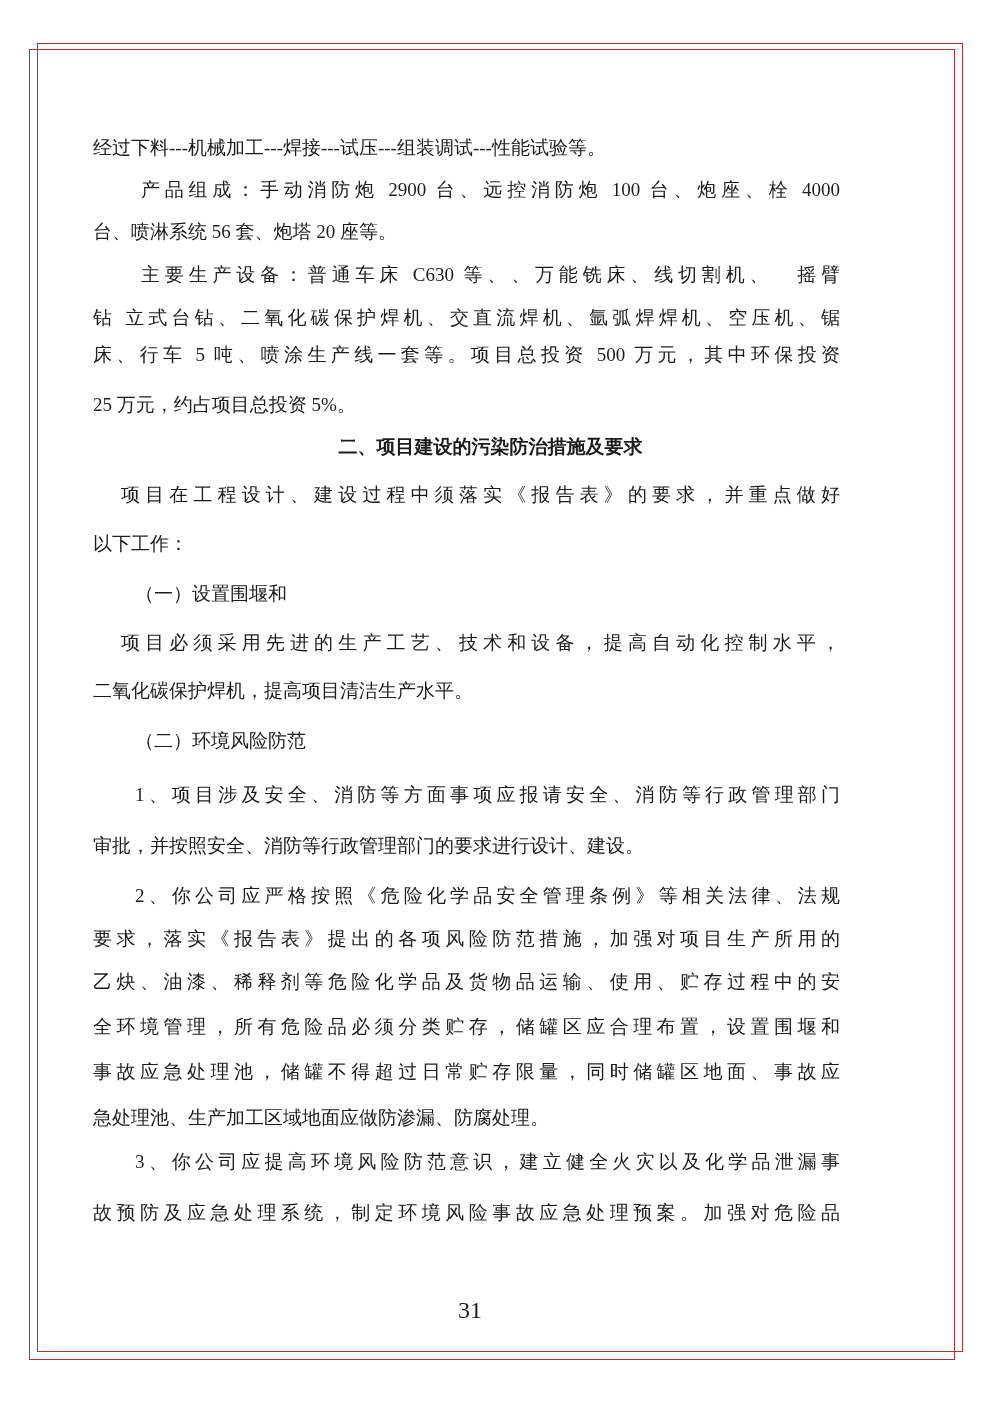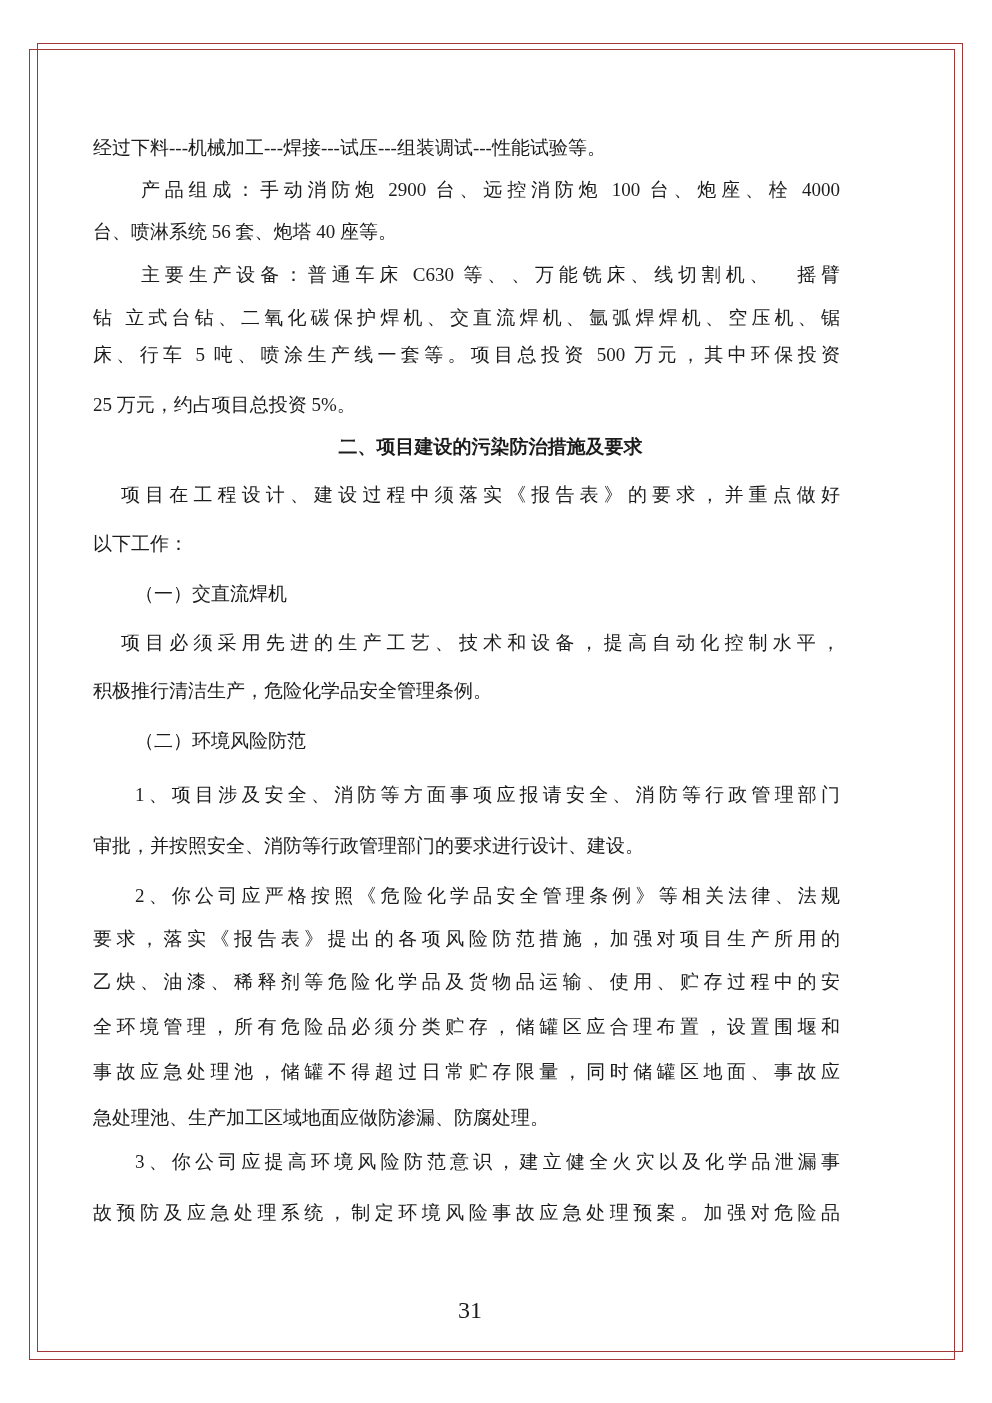--- a/index.html
+++ b/index.html
@@ -62,31 +62,31 @@
 </head>
 <body>
 
 <div class="page">
   <div class="frame frame-a"></div>
   <div class="frame frame-b"></div>
 
   <div class="text">
     <div class="ln" style="top:134px">经过下料---机械加工---焊接---试压---组装调试---性能试验等。</div>
     <div class="ln i2 jf" style="top:176px">产品组成：手动消防炮 2900 台、远控消防炮 100 台、炮座、栓 4000</div>
-    <div class="ln" style="top:218px">台、喷淋系统 56 套、炮塔 40 座等。</div>
+    <div class="ln" style="top:218px">台、喷淋系统 56 套、炮塔 20 座等。</div>
     <div class="ln i2 jf" style="top:261px">主要生产设备：普通车床 C630 等、、万能铣床、线切割机、　摇臂</div>
     <div class="ln jf" style="top:304px">钻 立式台钻、二氧化碳保护焊机、交直流焊机、氩弧焊焊机、空压机、锯</div>
     <div class="ln jf" style="top:341px">床、行车 5 吨、喷涂生产线一套等。项目总投资 500 万元，其中环保投资</div>
     <div class="ln" style="top:391px">25 万元，约占项目总投资 5%。</div>
     <div class="ln i2 hd" style="top:433px">二、项目建设的污染防治措施及要求</div>
     <div class="ln i1 jf" style="top:481px">项目在工程设计、建设过程中须落实《报告表》的要求，并重点做好</div>
     <div class="ln" style="top:530px">以下工作：</div>
-    <div class="ln in" style="top:580px">（一）交直流焊机</div>
+    <div class="ln in" style="top:580px">（一）设置围堰和</div>
     <div class="ln i1 jf" style="top:629px">项目必须采用先进的生产工艺、技术和设备，提高自动化控制水平，</div>
-    <div class="ln" style="top:677px">积极推行清洁生产，危险化学品安全管理条例。</div>
+    <div class="ln" style="top:677px">二氧化碳保护焊机，提高项目清洁生产水平。</div>
     <div class="ln in" style="top:727px">（二）环境风险防范</div>
     <div class="ln in jf" style="top:781px">1、项目涉及安全、消防等方面事项应报请安全、消防等行政管理部门</div>
     <div class="ln" style="top:832px">审批，并按照安全、消防等行政管理部门的要求进行设计、建设。</div>
     <div class="ln in jf" style="top:882px">2、你公司应严格按照《危险化学品安全管理条例》等相关法律、法规</div>
     <div class="ln jf" style="top:925px">要求，落实《报告表》提出的各项风险防范措施，加强对项目生产所用的</div>
     <div class="ln jf" style="top:968px">乙炔、油漆、稀释剂等危险化学品及货物品运输、使用、贮存过程中的安</div>
     <div class="ln jf" style="top:1013px">全环境管理，所有危险品必须分类贮存，储罐区应合理布置，设置围堰和</div>
     <div class="ln jf" style="top:1058px">事故应急处理池，储罐不得超过日常贮存限量，同时储罐区地面、事故应</div>
     <div class="ln" style="top:1104px">急处理池、生产加工区域地面应做防渗漏、防腐处理。</div>
     <div class="ln in jf" style="top:1148px">3、你公司应提高环境风险防范意识，建立健全火灾以及化学品泄漏事</div>

